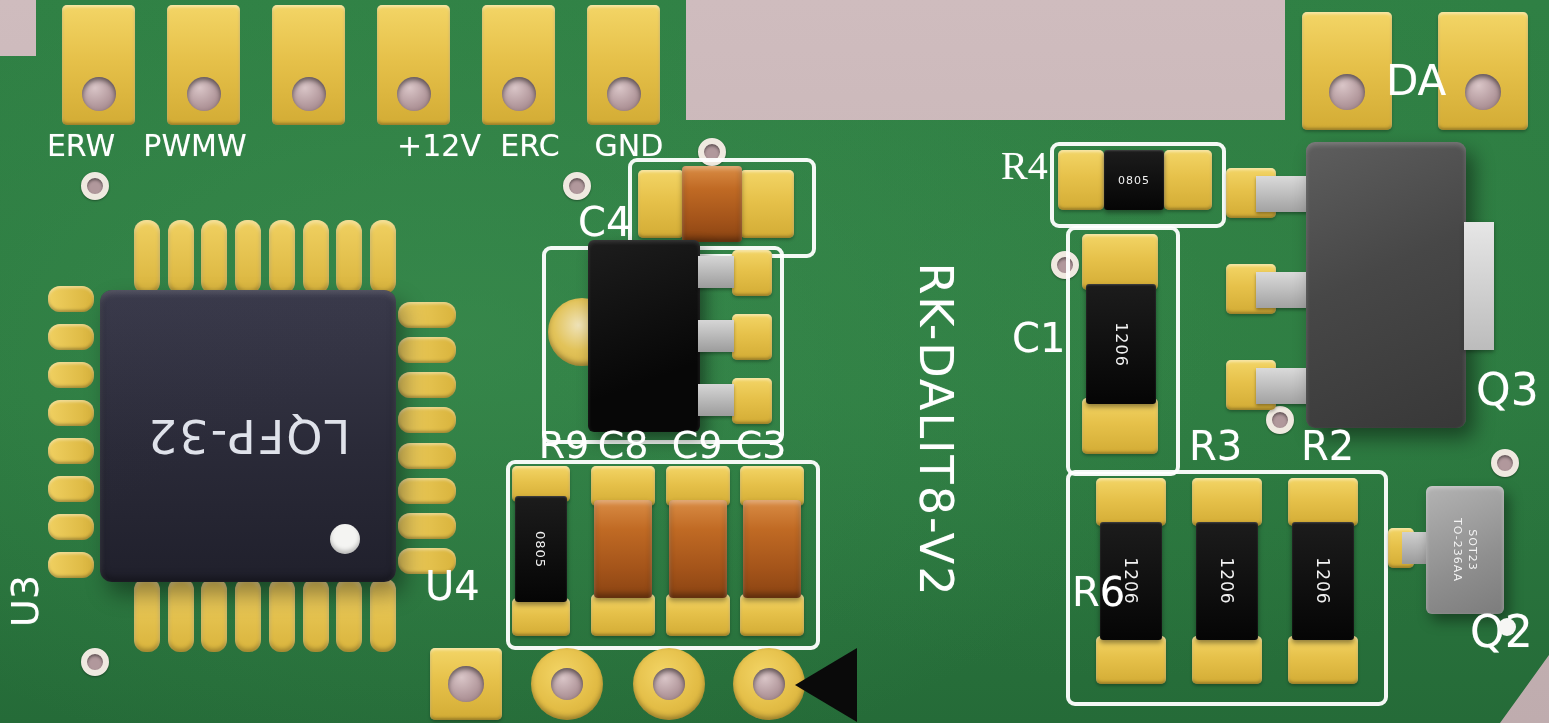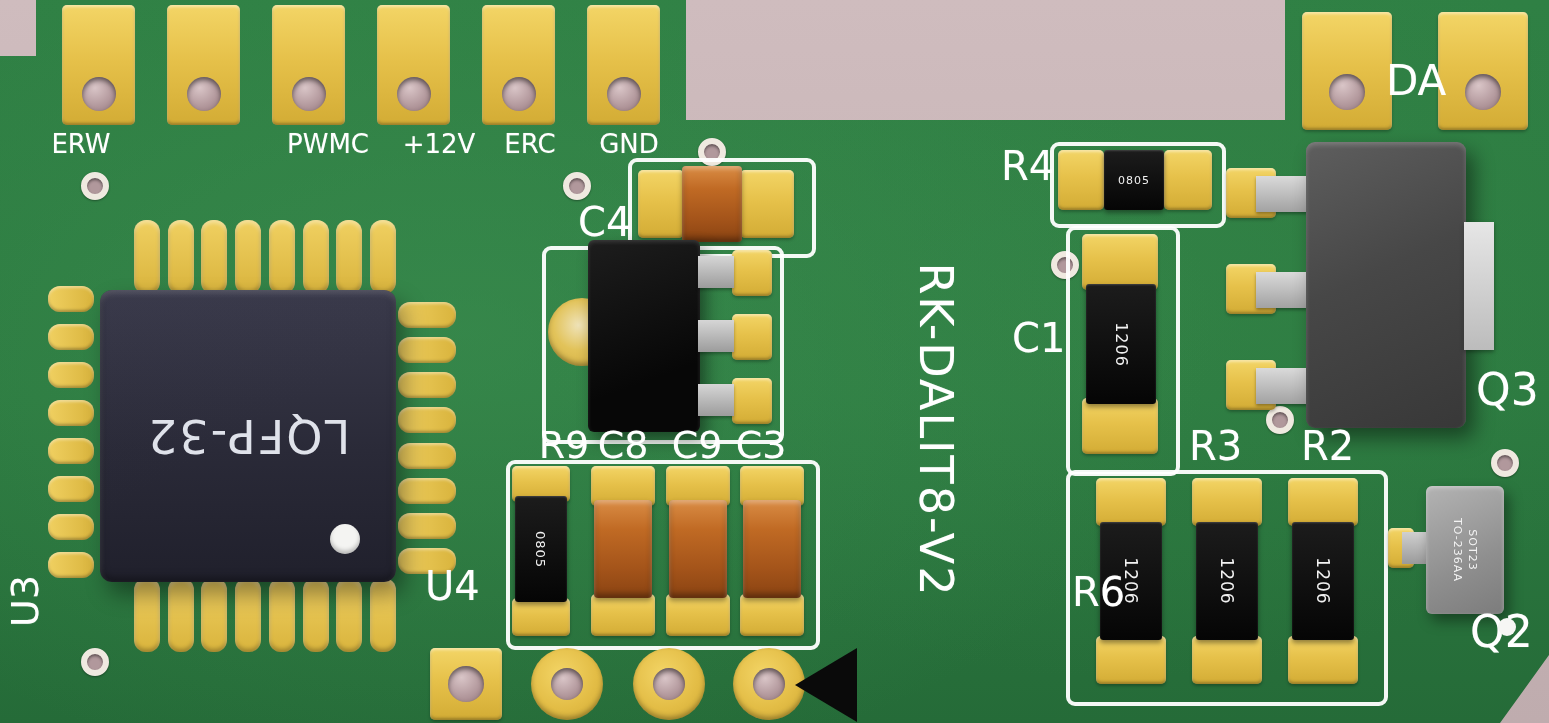--- a/index.html
+++ b/index.html
@@ -32,21 +32,21 @@
   .cap-orange{position:absolute;border-radius:4px;
        background:linear-gradient(180deg,#da8d45 0%,#c06a24 30%,#a4541a 70%,#8a4312 100%);
        box-shadow:0 3px 5px rgba(0,0,0,.35), inset 0 3px 4px rgba(255,255,255,.3), inset 0 -4px 6px rgba(0,0,0,.35);}
   .rot180{transform:rotate(180deg);}
   
   #conn-pads{left:62px;top:5px;width:598px;height:120px;display:flex;justify-content:space-between;}
   .conn-pad{position:relative;width:73px;height:120px;border-radius:5px;
        background:linear-gradient(180deg,#f3d566 0%,#e6c14a 45%,#d3ac35 100%);
        box-shadow:inset 0 2px 3px rgba(255,255,255,.45), inset 0 -2px 3px rgba(0,0,0,.28);}
   .conn-hole{width:34px;height:34px;left:50%;margin-left:-17px;top:72px;}
-  .conn-lbl{top:131px;font-size:26px;}
+  .conn-lbl{top:131px;font-size:30px;}
   
   #qfp-pins-top{left:134px;top:220px;width:262px;height:74px;display:flex;justify-content:space-between;}
   #qfp-pins-bottom{left:134px;top:578px;width:262px;height:74px;display:flex;justify-content:space-between;}
   #qfp-pins-left{left:48px;top:286px;width:46px;height:292px;display:flex;flex-direction:column;justify-content:space-between;}
   #qfp-pins-right{left:398px;top:302px;width:58px;height:272px;display:flex;flex-direction:column;justify-content:space-between;}
   .qfp-pin-v{width:26px;height:100%;border-radius:12px;
        background:linear-gradient(180deg,#f0d061 0%,#d9b43d 100%);
        box-shadow:inset 0 3px 4px rgba(255,255,255,.4), inset 0 -3px 4px rgba(0,0,0,.28);}
   .qfp-pin-h{height:26px;width:100%;border-radius:12px;
        background:linear-gradient(90deg,#f0d061 0%,#d9b43d 100%);
@@ -80,21 +80,21 @@
   
   #row-silk{left:506px;top:460px;width:306px;height:182px;}
   .mark-v{font-size:13px;letter-spacing:1px;transform:rotate(90deg);}
   .mark-v16{font-size:16px;letter-spacing:1px;transform:rotate(90deg);}
   .mark-v17{font-size:17px;letter-spacing:1px;transform:rotate(90deg);}
   .row-lbl{top:426px;font-size:38px;}
   
   #board-title{left:703px;top:404px;width:460px;height:52px;text-align:center;
        font-size:46px;letter-spacing:2px;transform:rotate(90deg);}
   
-  #r4-label{left:1001px;top:146px;font-size:40px;}
+  #r4-label{left:1001px;top:146px;font-size:40px;font-family:Liberation Serif, serif;}
   #r4-silk{left:1050px;top:142px;width:168px;height:78px;}
   #r4-mark{font-size:11px;letter-spacing:1px;}
   #c1-label{left:1012px;top:318px;font-size:40px;}
   #c1-silk{left:1066px;top:226px;width:106px;height:242px;}
   
   .q3-lead{position:absolute;width:52px;height:36px;background:linear-gradient(180deg,#dadada,#a2a2a2);
        box-shadow:0 2px 3px rgba(0,0,0,.35);}
   #q3-body{left:1306px;top:142px;width:160px;height:286px;border-radius:9px;
        background:linear-gradient(155deg,#5e5e5e 0%,#474747 45%,#383838 100%);
        box-shadow:8px 10px 20px rgba(0,0,0,.45), inset 0 3px 5px rgba(255,255,255,.2);}
@@ -150,21 +150,21 @@
           <div class="hole conn-hole"></div>
         </div>
       <div class="conn-pad">
           <div class="hole conn-hole"></div>
         </div>
       <div class="conn-pad">
           <div class="hole conn-hole"></div>
         </div>
     </div>
     <div class="lbl ctr conn-lbl" style="left:81px">ERW</div>
-    <div class="lbl ctr conn-lbl" style="left:328px">PWMC</div>
+    <div class="lbl ctr conn-lbl" style="left:195px">PWMW</div>
     <div class="lbl ctr conn-lbl" style="left:439px">+12V</div>
     <div class="lbl ctr conn-lbl" style="left:530px">ERC</div>
     <div class="lbl ctr conn-lbl" style="left:629px">GND</div>
 
     <div class="via" style="left:81px;top:172px"></div>
     <div class="via" style="left:563px;top:172px"></div>
     <div class="via" style="left:698px;top:138px"></div>
     <div class="via" style="left:1051px;top:251px"></div>
     <div class="via" style="left:1266px;top:406px"></div>
     <div class="via" style="left:81px;top:648px"></div>

